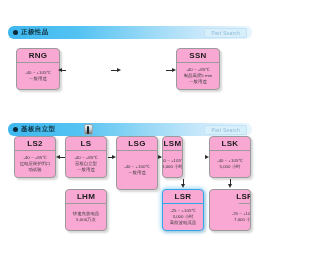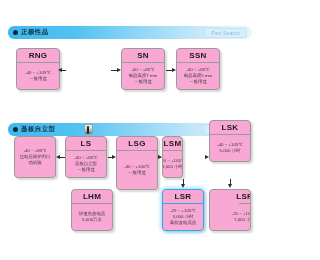--- a/index.html
+++ b/index.html
@@ -174,28 +174,20 @@
 
   <div class="box" style="left:16px; top:48px; width:44px; height:42px;">
     <div class="title">RNG</div>
     <div class="body">
       <div class="line">-40 ~ +105℃</div>
       <div class="line">一般用途</div>
     </div>
   </div>
 
 
-  <div class="box" style="left:121px; top:48px; width:44px; height:42px;">
-    <div class="title">SN</div>
-    <div class="body">
-      <div class="line">-40 ~ +85℃</div>
-      <div class="line">制品高度7 mm</div>
-      <div class="line">一般用途</div>
-    </div>
-  </div>
 
   <div class="box" style="left:176px; top:48px; width:44px; height:42px;">
     <div class="title">SSN</div>
     <div class="body">
       <div class="line">-40 ~ +85℃</div>
       <div class="line">制品高度5 mm</div>
       <div class="line">一般用途</div>
     </div>
   </div>
 
@@ -210,20 +202,21 @@
 
   <div class="section-header" style="top:123px;">
     <span class="hdr-dot"></span>
     <span class="hdr-title">基板自立型</span>
     <span class="hdr-chip"></span>
     <span class="hdr-spacer"></span>
     <span class="part-search">Part Search</span>
   </div>
 
   <div class="box" style="left:14px; top:136px; width:42px; height:42px;">
+    <div class="title">LS2</div>
     <div class="body">
       <div class="line">-40 ~ +85℃</div>
       <div class="line">过电压保护闭口</div>
       <div class="line">动试验</div>
     </div>
   </div>
 
   <div class="box" style="left:65px; top:136px; width:42px; height:42px;justify-content:space-between;">
     <div class="title">LS</div>
     <div class="body">
@@ -242,29 +235,29 @@
   </div>
 
   <div class="box" style="left:162px; top:136px; width:21px; height:42px;">
     <div class="title">LSM</div>
     <div class="body">
       <div class="line">-40 ~ +105℃</div>
       <div class="line">3,000 小时</div>
     </div>
   </div>
 
-  <div class="box" style="left:209px; top:120px; width:42px; height:42px;">
+  <div class="box" style="left:209px; top:136px; width:42px; height:42px;">
     <div class="title">LSK</div>
     <div class="body">
       <div class="line">-40 ~ +105℃</div>
       <div class="line">5,000 小时</div>
     </div>
   </div>
 
-  <div class="box" style="left:71px; top:189px; width:42px; height:42px;">
+  <div class="box" style="left:65px; top:189px; width:42px; height:42px;">
     <div class="title">LHM</div>
     <div class="body">
       <div class="line">快速充放电品</div>
       <div class="line">5,000万次</div>
     </div>
   </div>
 
   <div class="box highlight" style="left:162px; top:189px; width:42px; height:42px;">
     <div class="title">LSR</div>
     <div class="body">

